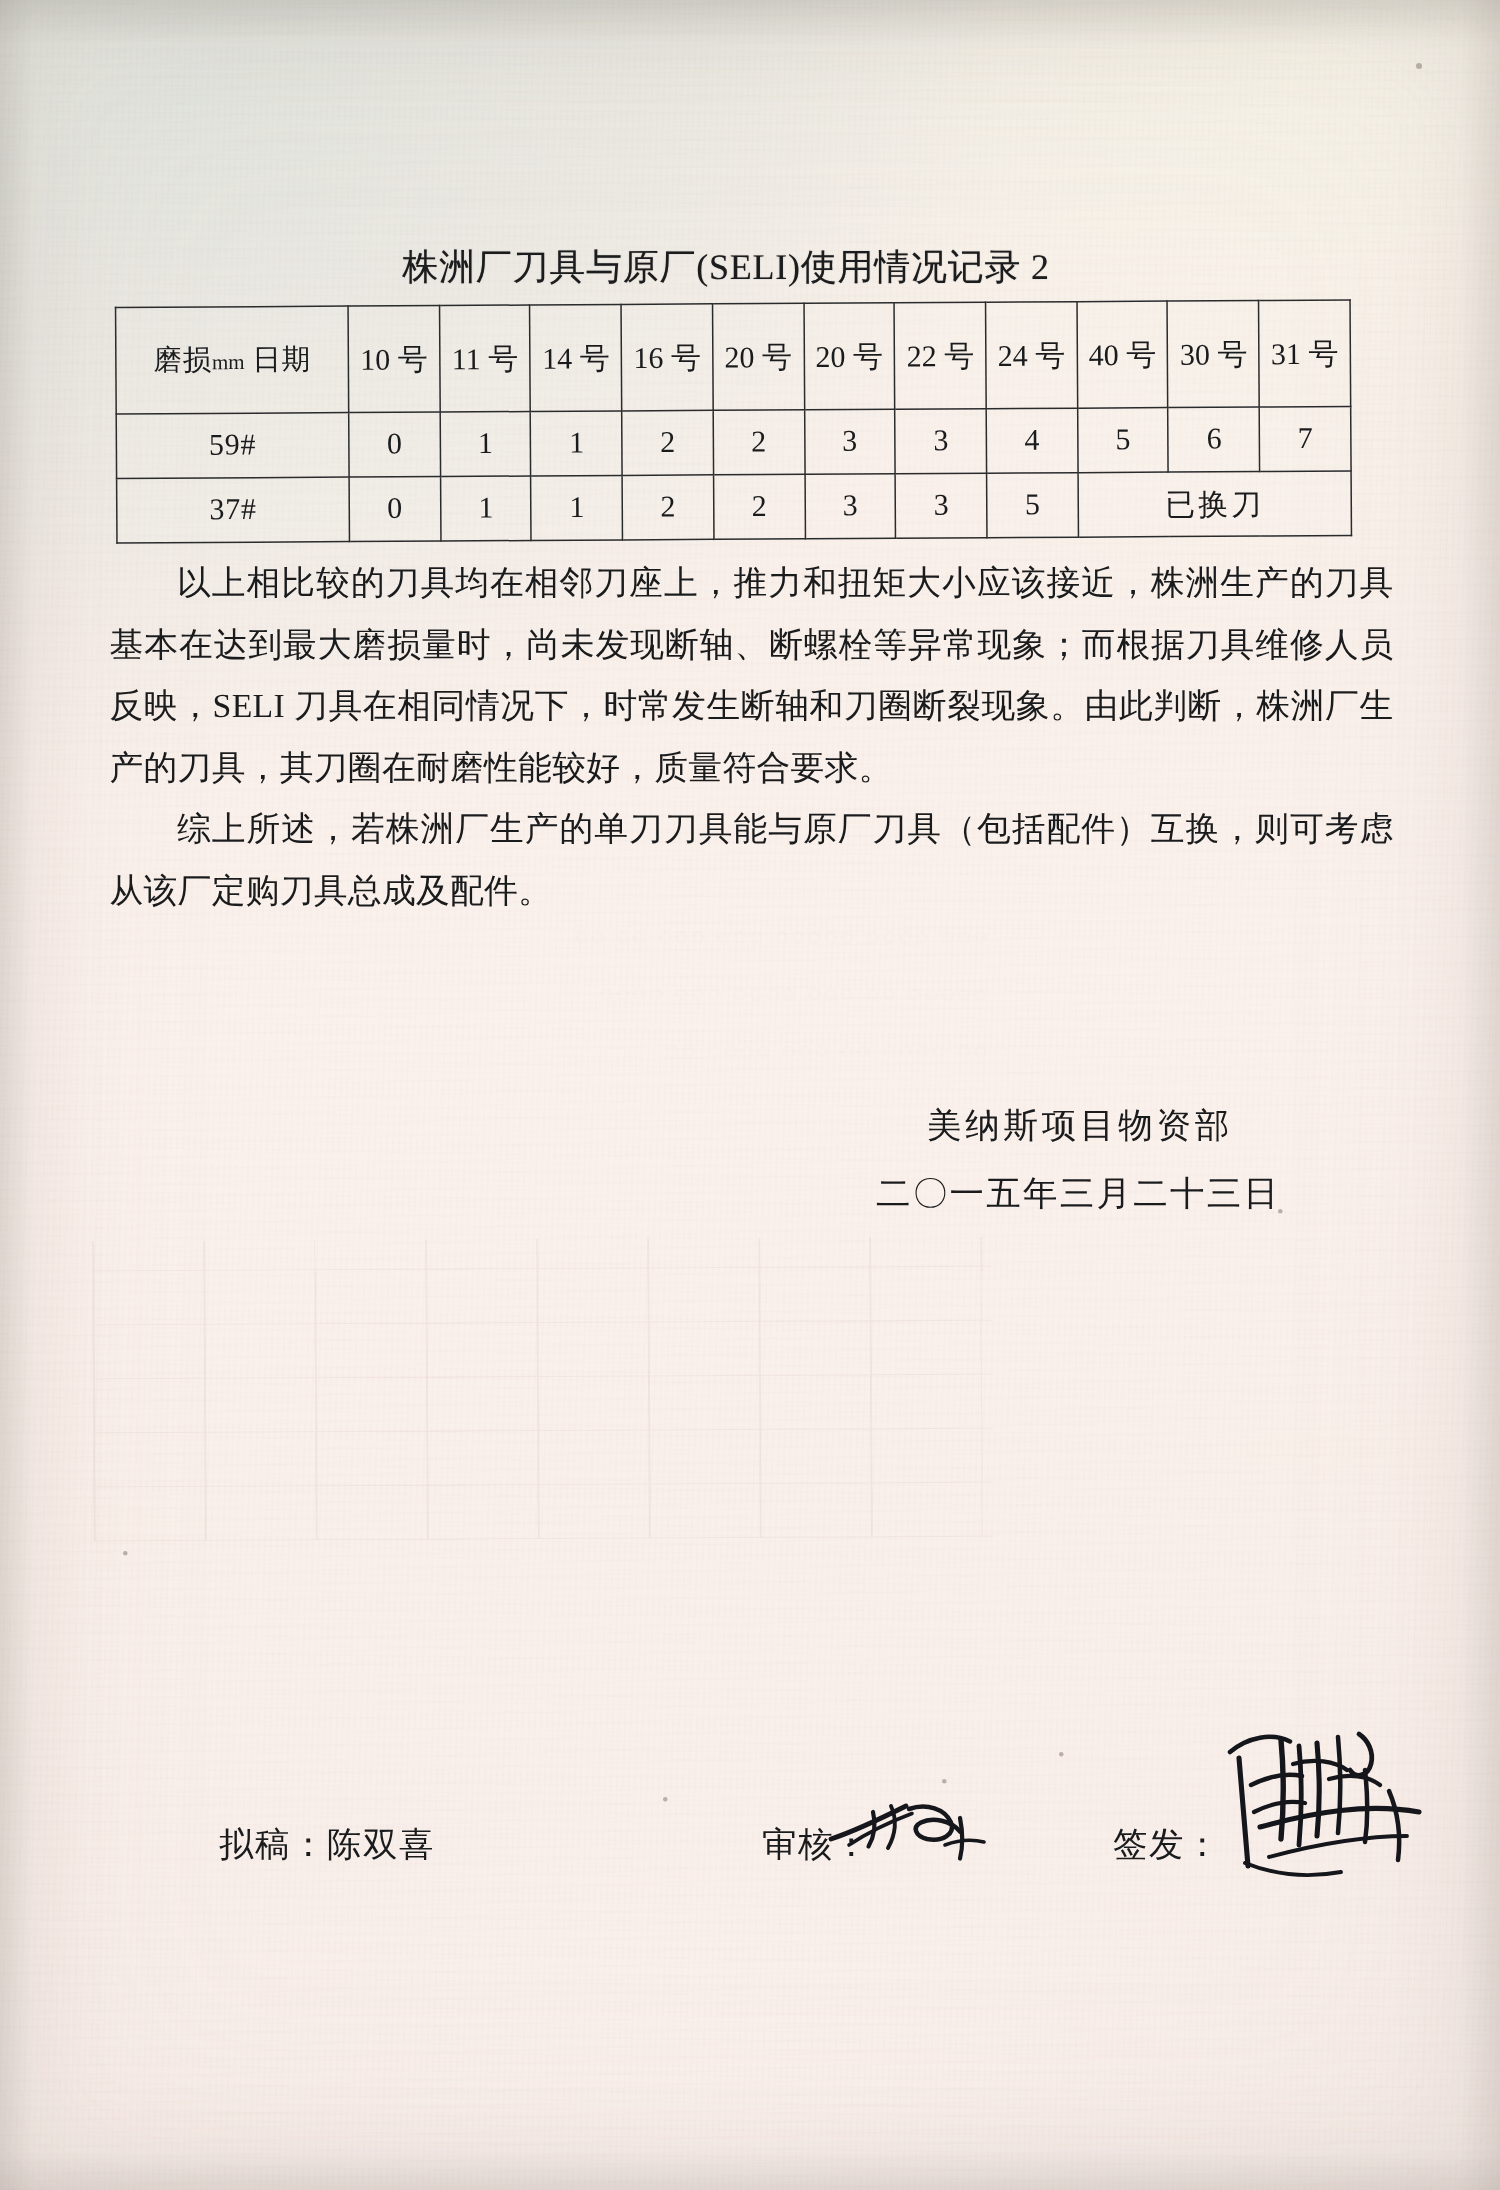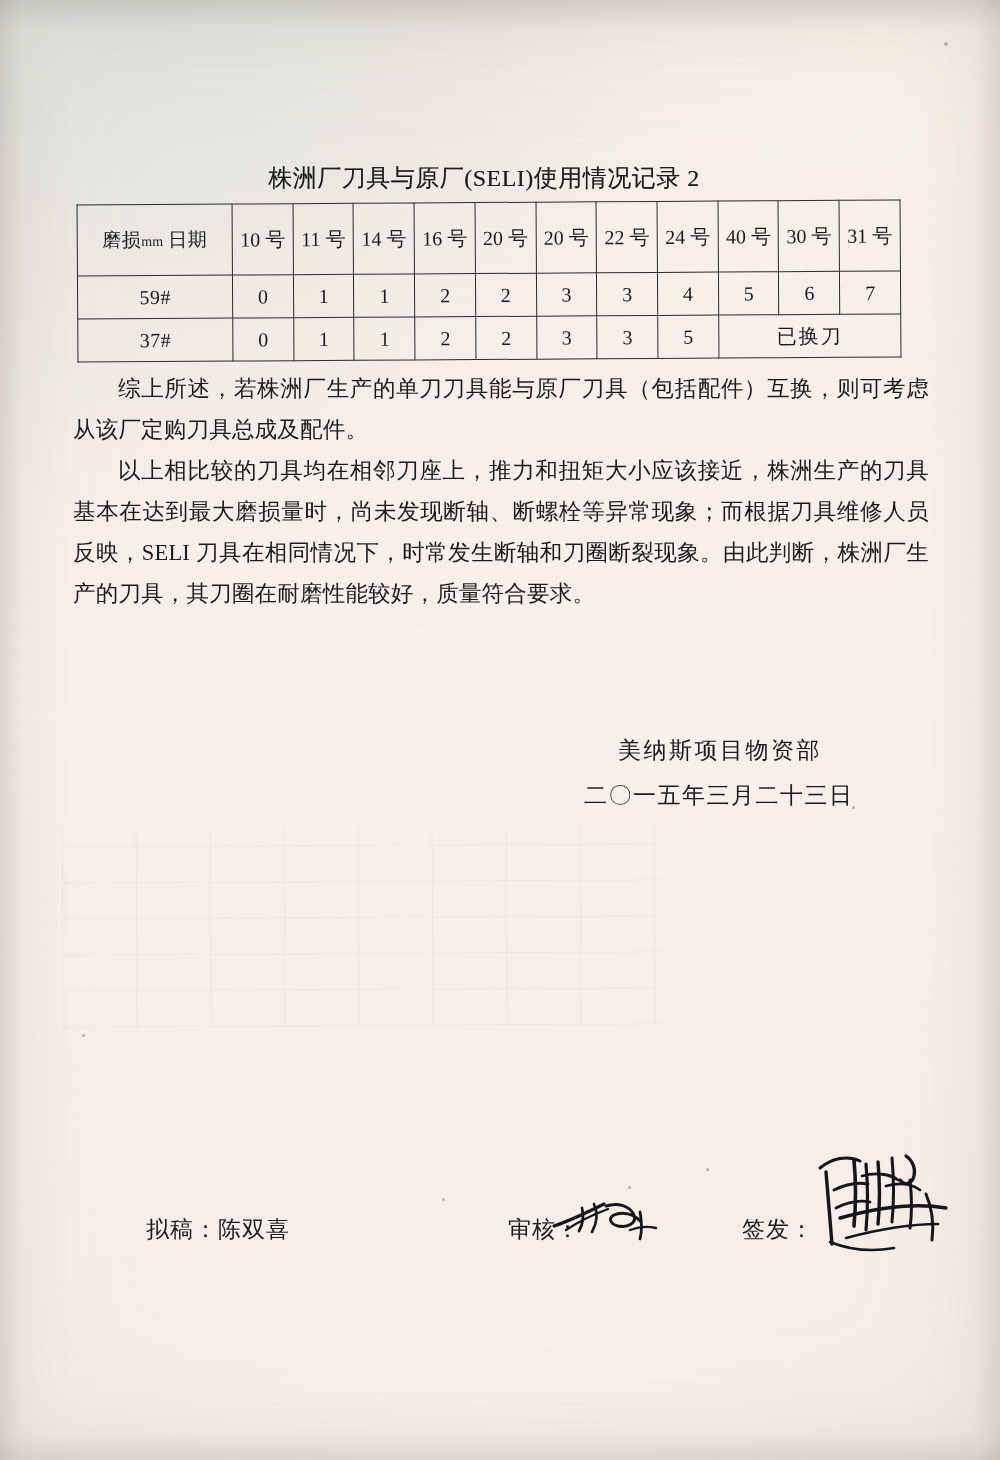--- a/index.html
+++ b/index.html
@@ -222,22 +222,22 @@
           <td>2</td>
           <td>3</td>
           <td>3</td>
           <td>5</td>
           <td class="cell-span" colspan="3">已换刀</td>
         </tr>
       </tbody>
     </table>
 
     <div class="body-copy">
+      <p class="para">以上相比较的刀具均在相邻刀座上，推力和扭矩大小应该接近，株洲生产的刀具基本在达到最大磨损量时，尚未发现断轴、断螺栓等异常现象；而根据刀具维修人员反映，SELI 刀具在相同情况下，时常发生断轴和刀圈断裂现象。由此判断，株洲厂生产的刀具，其刀圈在耐磨性能较好，质量符合要求。</p>
       <p class="para">综上所述，若株洲厂生产的单刀刀具能与原厂刀具（包括配件）互换，则可考虑从该厂定购刀具总成及配件。</p>
-      <p class="para">以上相比较的刀具均在相邻刀座上，推力和扭矩大小应该接近，株洲生产的刀具基本在达到最大磨损量时，尚未发现断轴、断螺栓等异常现象；而根据刀具维修人员反映，SELI 刀具在相同情况下，时常发生断轴和刀圈断裂现象。由此判断，株洲厂生产的刀具，其刀圈在耐磨性能较好，质量符合要求。</p>
     </div>
 
     <div class="closing">
       <div class="dept">美纳斯项目物资部</div>
       <div class="date">二〇一五年三月二十三日</div>
     </div>
 
     <div class="sig-row">
       <div class="sig-field sig-draft">
         <span>拟稿：</span><span>陈双喜</span>

